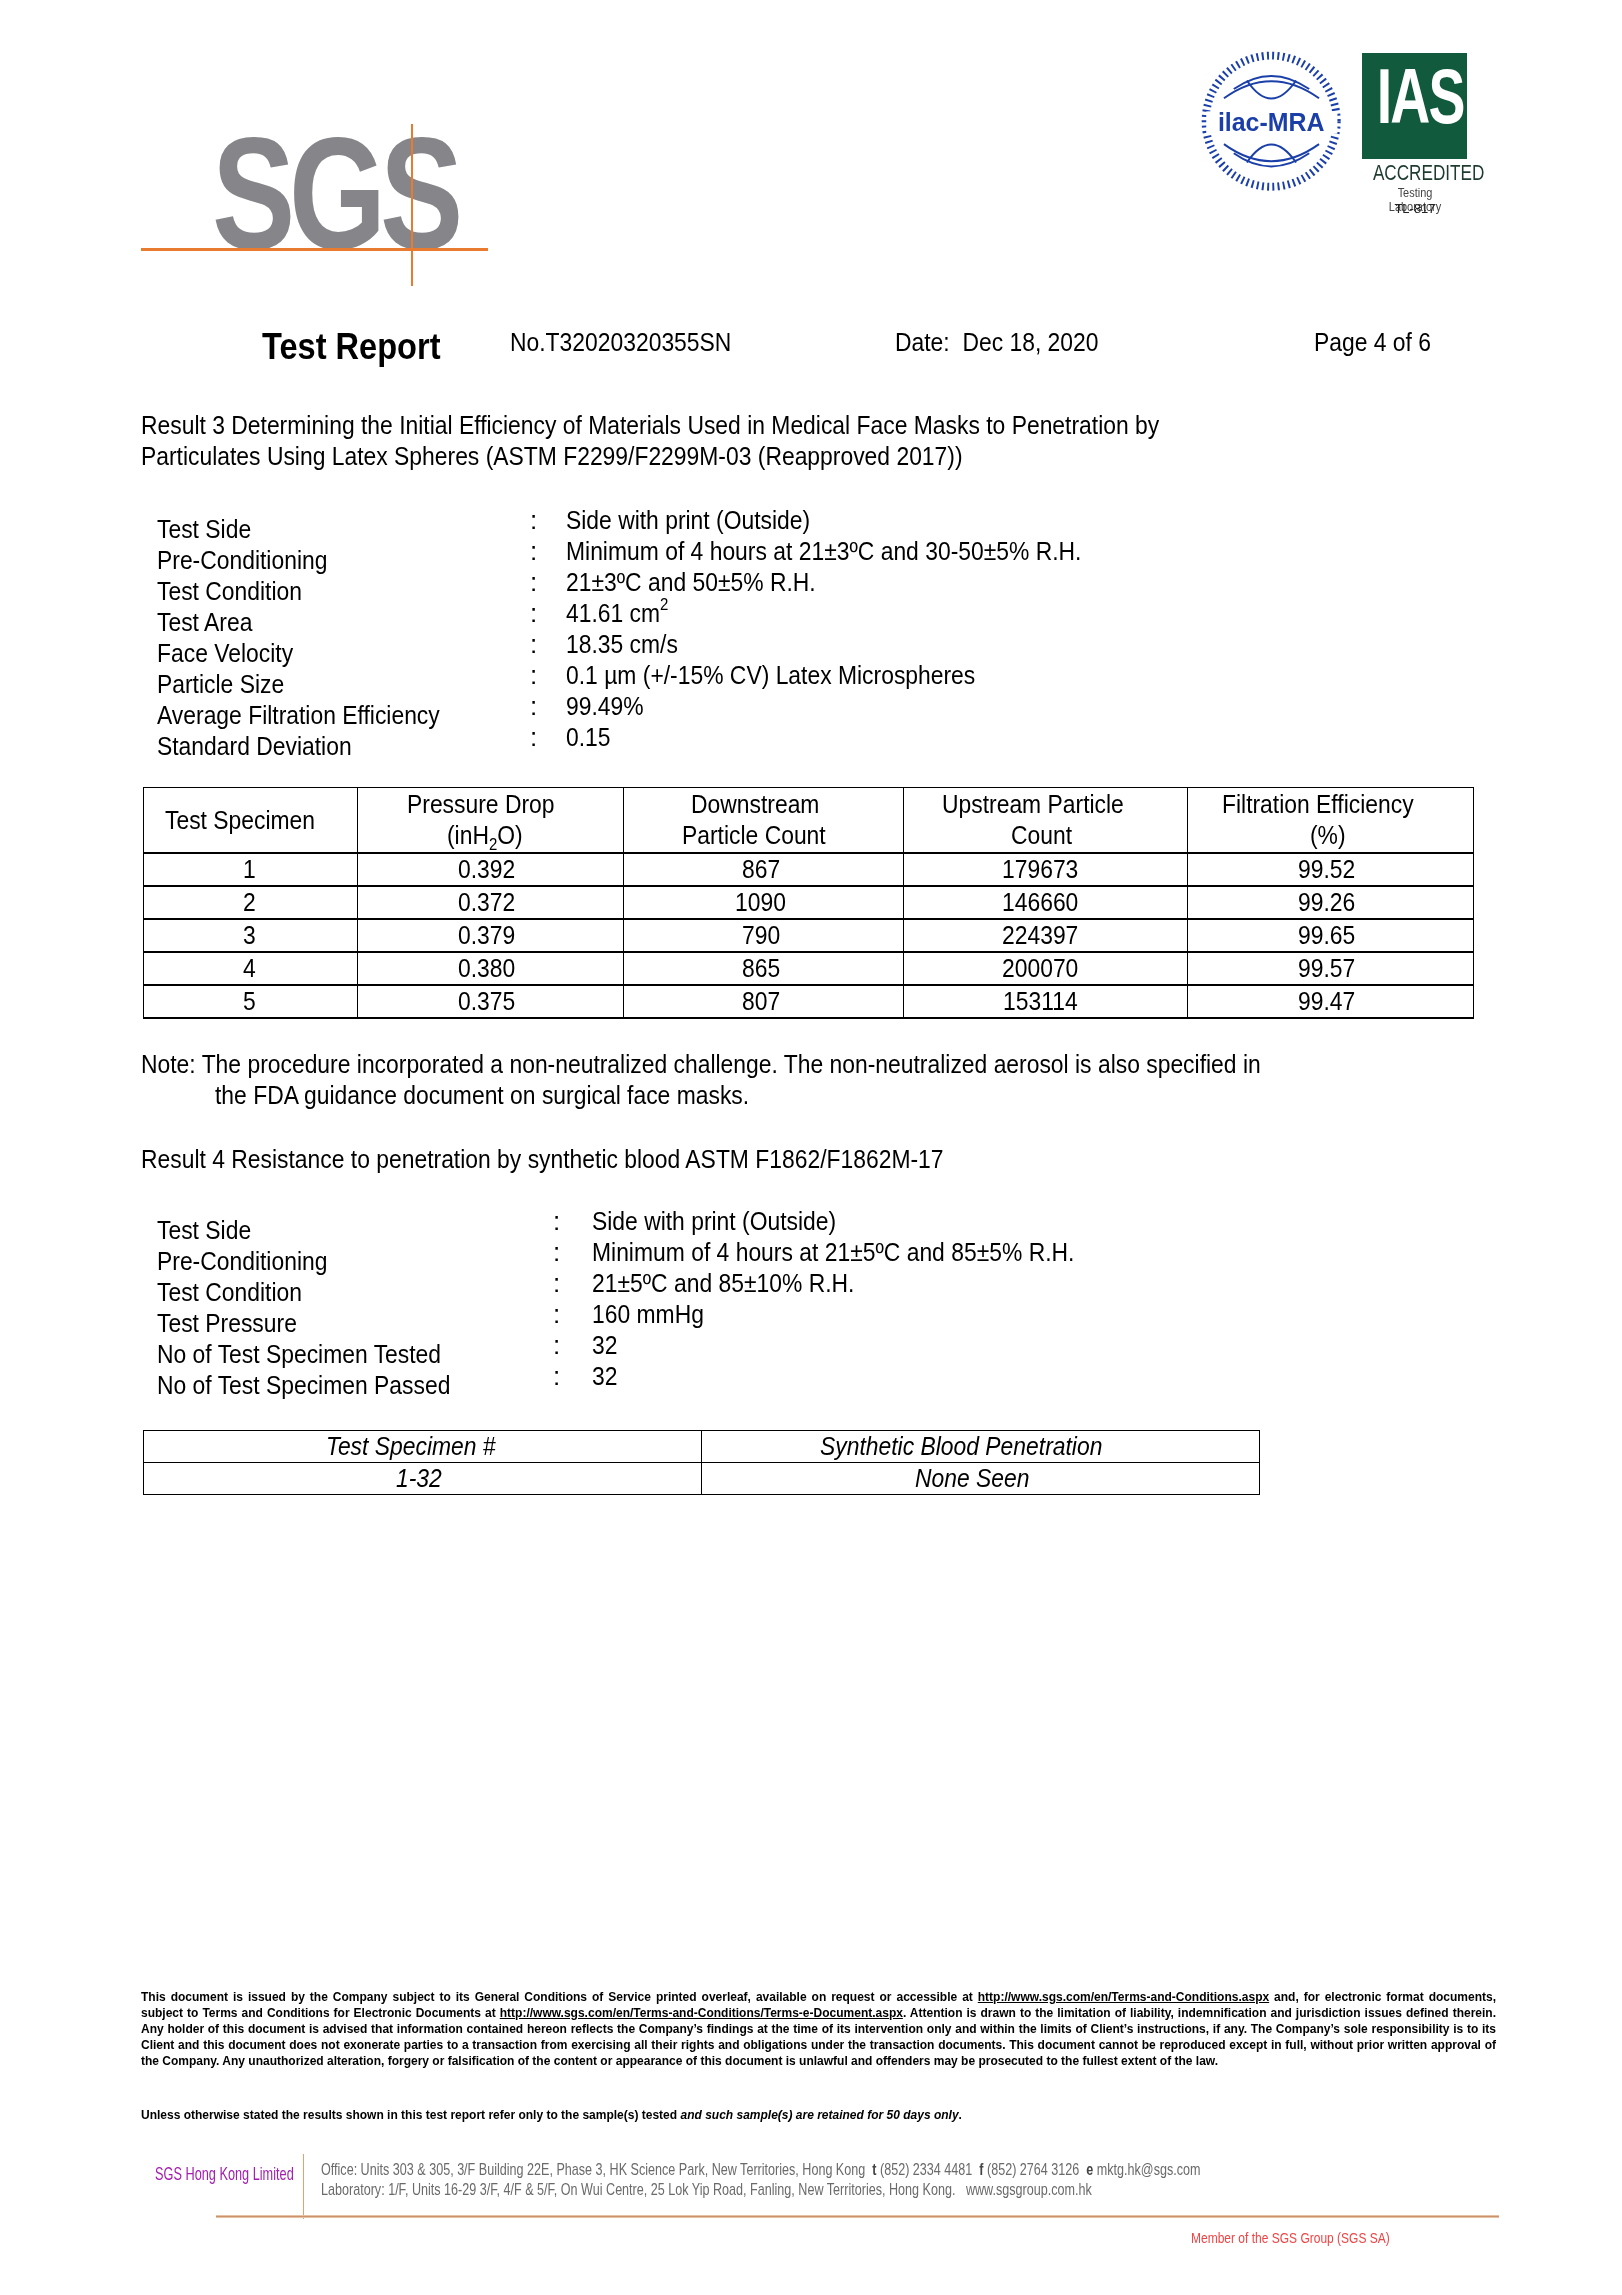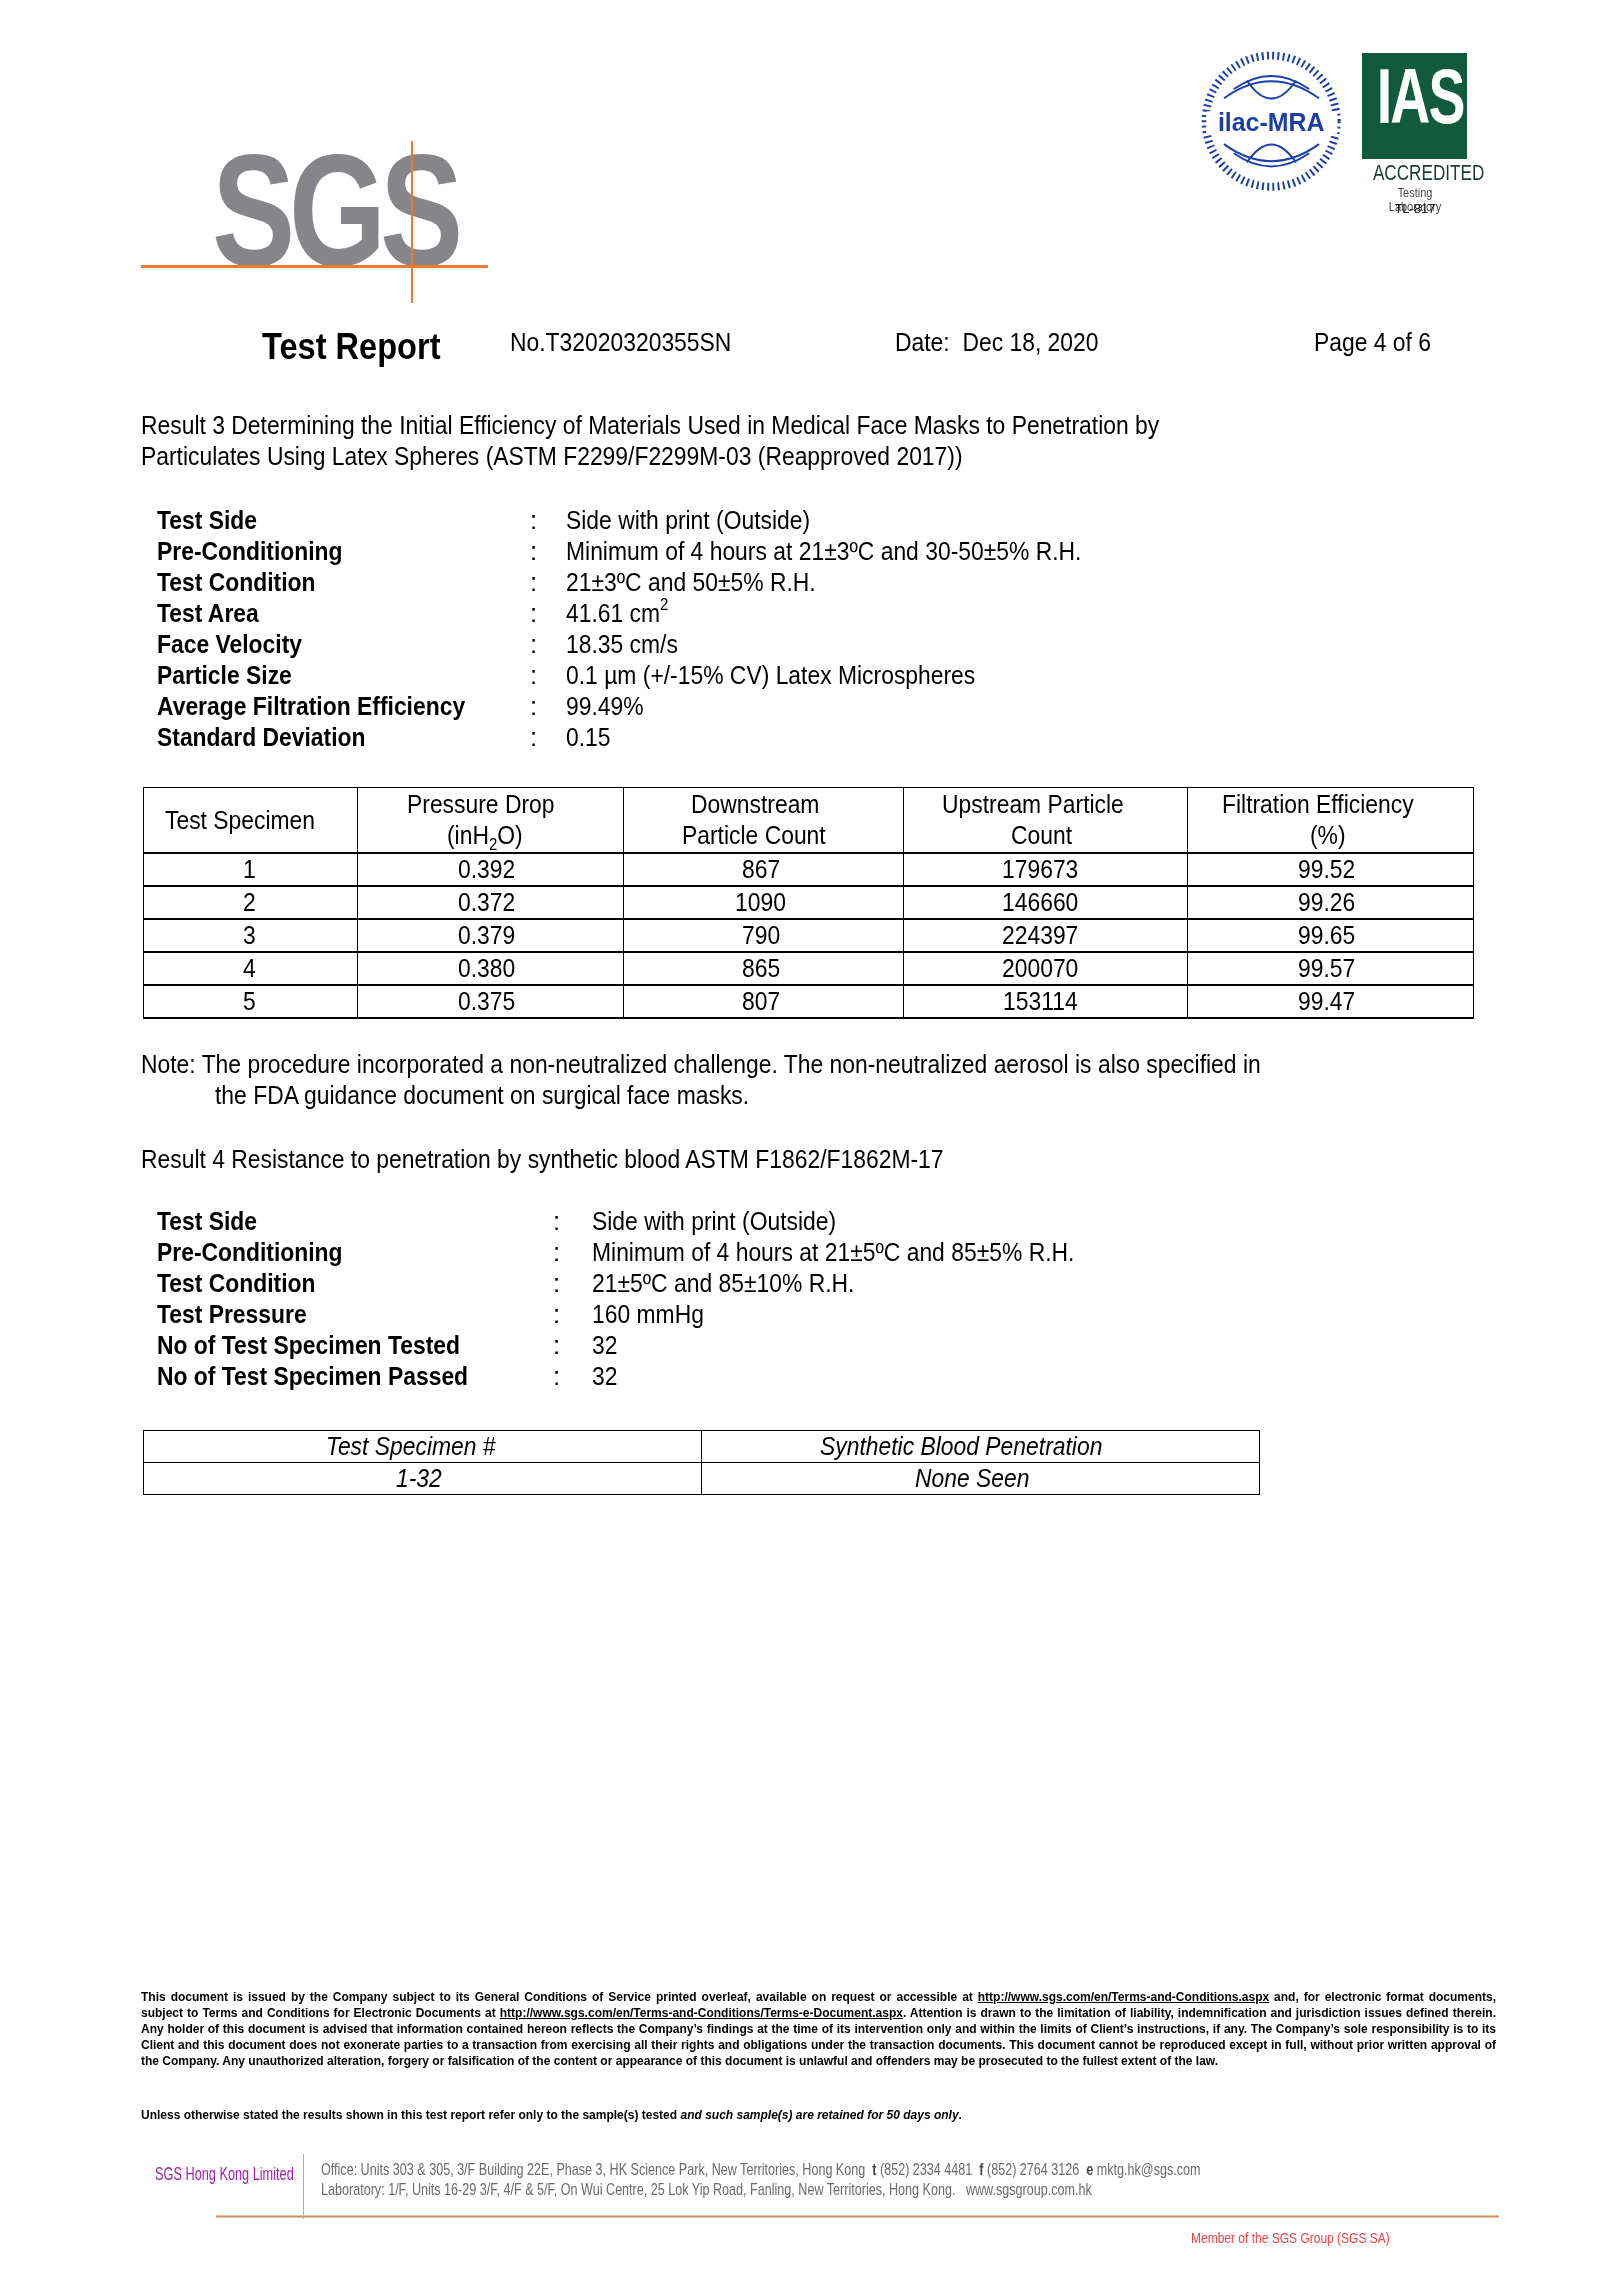--- a/index.html
+++ b/index.html
@@ -1,20 +1,20 @@
 <!DOCTYPE html>
 <html style="font-size:10.5px"><head>
 <meta charset="utf-8">
 <style>
   html, body { margin:0; padding:0; background:#fff; }
   body { width:1623px; height:2295px; position:relative; overflow:hidden;
          font-family:"Liberation Sans", sans-serif; color:#000; }
   .abs { position:absolute; }
   
-  .sgs-logo { left:141px; top:116px; width:353px; height:196px;text-align:right; }
+  .sgs-logo { left:141px; top:99px; width:353px; height:196px;text-align:right; }
   .sgs-text { position:absolute; left:71px; top:14.4px; font-family:"Liberation Sans", sans-serif;
               font-weight:bold; font-size:160px; color:#86868a; letter-spacing:-7.9px;
               transform:scaleX(0.78); transform-origin:left top; line-height:1; }
   .sgs-hline { position:absolute; left:0; top:149px; width:347px; height:2.6px; background:#e87b2f; }
   .sgs-vline { position:absolute; left:270px; top:25px; width:2px; height:162px; background:#e87b2f; }
   .ilac { left:1201px; top:51px; width:141px; height:141px; }
   .ias-box { left:1362px; top:53px; width:105px; height:106px; background:#115a3d; }
   .ias-text { position:absolute; left:0; top:5.2px; width:105px; text-align:center; color:#fff;
               font-weight:bold; font-size:77px; line-height:1; transform:scaleX(0.72); letter-spacing:-2.6px; }
   .ias-accr { left:1361px; top:162px; width:108px; text-align:center; font-size:22px; color:#1d3b2f;
@@ -24,21 +24,21 @@
   .ias-tl { left:1361px; top:202px; width:108px; text-align:center; font-size:13px; color:#222; line-height:1; }
 
   
   .hdr { top:329px; font-size:26px; line-height:1; }
   .hdr-title { left:222px; top:326px; font-size:37px; font-weight:bold;margin-left:40px; }
   .condensed { transform:scaleX(0.88); transform-origin:left top; display:inline-block; white-space:nowrap; }
 
   .body-text { font-size:26px; line-height:31px; white-space:nowrap; }
   .props { left:157px; }
   .prop-row { position:relative; height:31px; }
-  .prop-label { position:absolute; left:0; top:0;font-weight:bold; }
+  .prop-label { position:absolute; left:0; top:9px; }
   .prop-colon { position:absolute; top:0; }
   .prop-value { position:absolute; top:0; }
   sup { font-size:17px; line-height:0; position:relative; top:-2.6px; vertical-align:super; }
   sub { font-size:17px; line-height:0; }
 
   table { border-collapse:collapse; position:absolute; }
   td, th { border:1.3px solid #000; text-align:center; font-weight:normal; font-size:26px;
            line-height:31px; padding:0; white-space:nowrap; }
   .t1 { left:143px; top:787px; width:1331px;padding-left:16px; }
   .t1 th { height:64px; }

